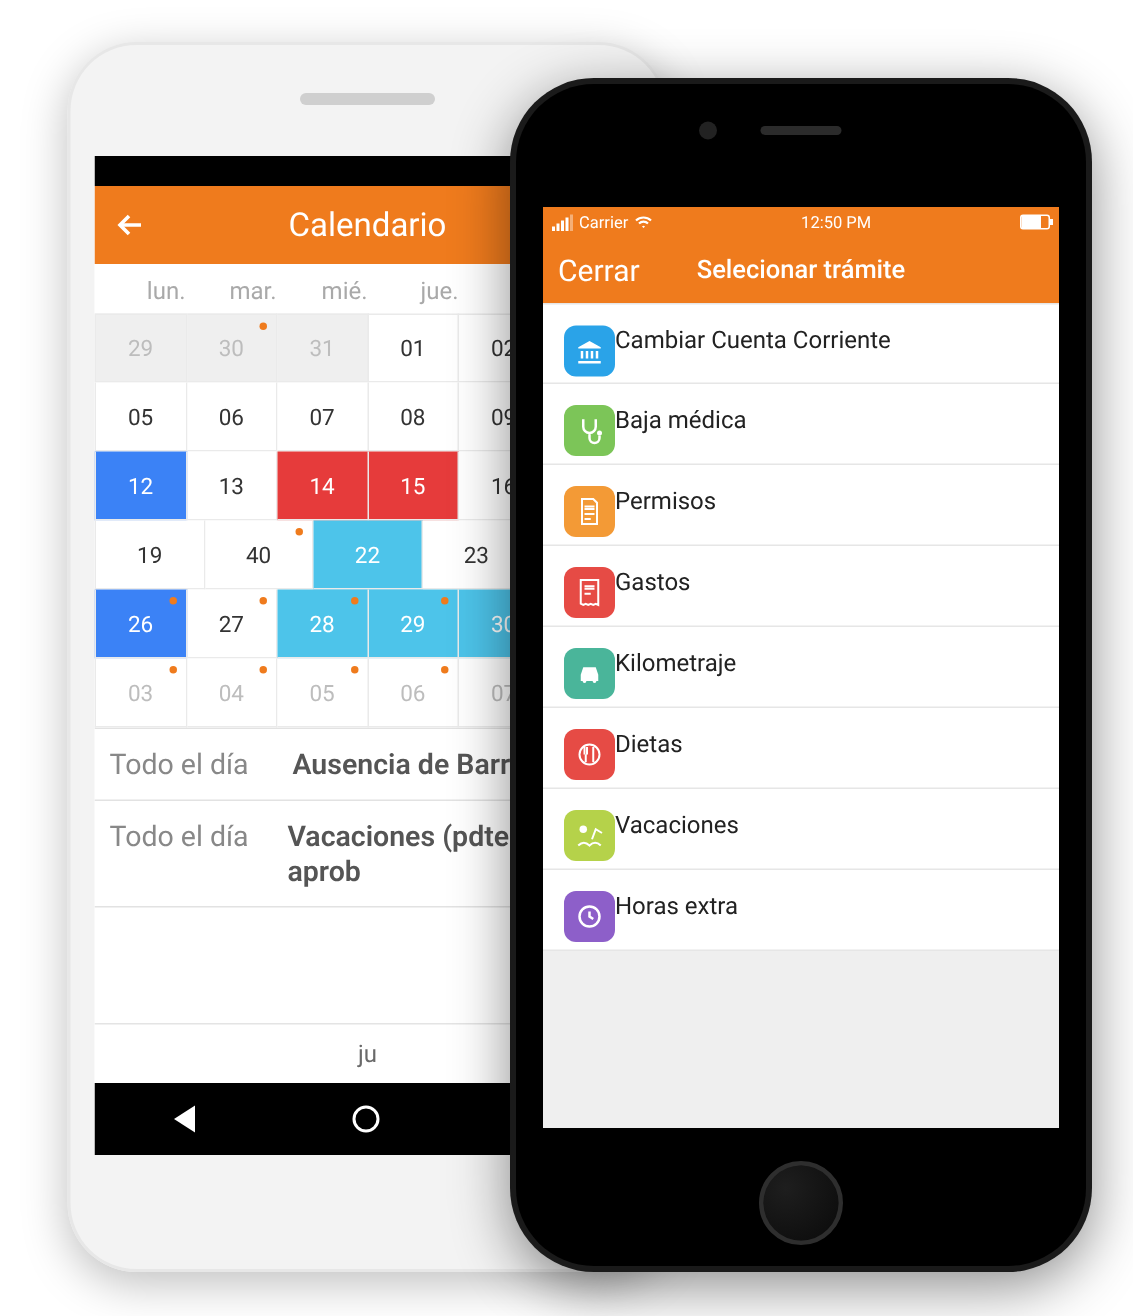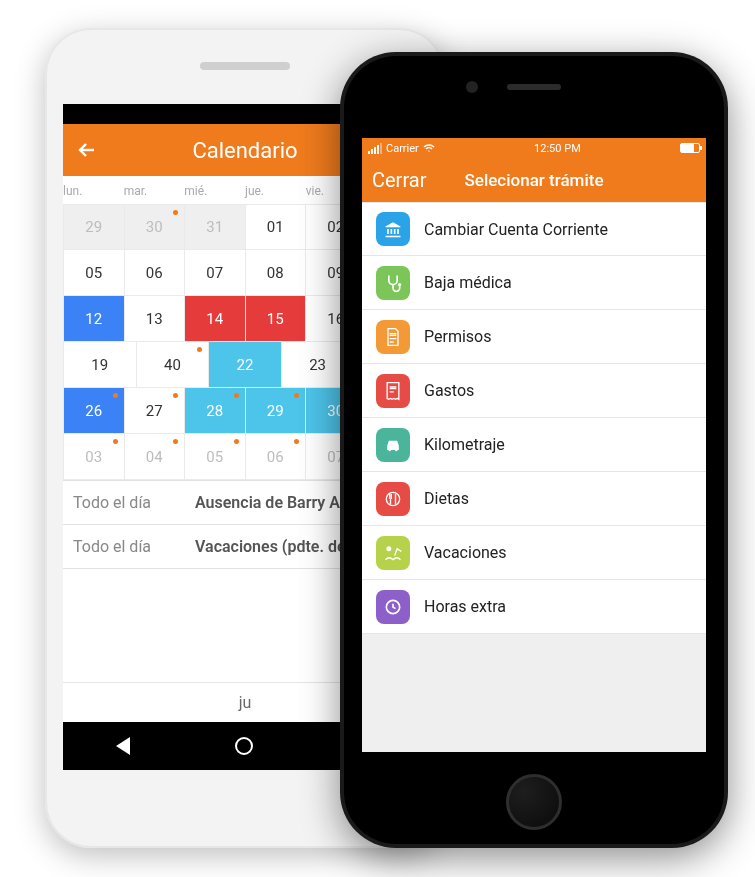--- a/index.html
+++ b/index.html
@@ -68,22 +68,22 @@
     position:absolute; left:50%; transform:translateX(-50%);
     font-size: 22px; font-weight: 400;
   }
 
   .cal-dayhdr {
     display: flex;
     background: #fff;
   }
   .cal-dayhdr > div {
     flex: 1;
-    text-align: left;
-    font-size: 12px;
+    text-align: right;
+    font-size: 16px;
     color: #a9a9a9;
     padding: 8px 0 6px;
   }
 
   .cal-grid { }
   .cal-row { display:flex; }
   .cal-cell {
     flex:1;
     height: 46px;
     border: 1px solid #eaeaea;
@@ -113,21 +113,21 @@
   .cal-cell .num { }
 
   .events {
     border-top: 1px solid #e2e2e2;
   }
   .event-row {
     display:flex;
     border-bottom:1px solid #e2e2e2;
     padding: 12px 10px;
     gap: 12px;
-    font-size:16px;
+    font-size:19px;
   }
   .event-row .time { width: 110px; color:#888; }
   .event-row .title { color:#555; font-weight:600; }
 
   .month-footer {
     position:absolute;
     bottom:48px; left:0; right:0;
     text-align:center;
     font-size:16px;
     color:#6a6a6a;
@@ -224,24 +224,23 @@
   .ios-appbar .left { font-size:20px; }
   .ios-appbar .title {
     position:absolute;left:50%;transform:translateX(-50%);
     font-size:17px;font-weight:500;
   }
 
   .ios-list {
     background:#fff;
   }
   .ios-row {
-    display:flex;align-items:center;
+    display:flex;
     height:54px;
-    padding:0 14px;
-    gap:14px;
+    padding:14px 14px;
     border-bottom:1px solid #e6e6e6;
     font-size:16px;
     color:#222;
   }
   .ios-row:first-child{border-top:1px solid #e6e6e6;}
 
   .app-icon {
     width:34px;height:34px;border-radius:8px;
     display:flex;align-items:center;justify-content:center;
     color:#fff;

